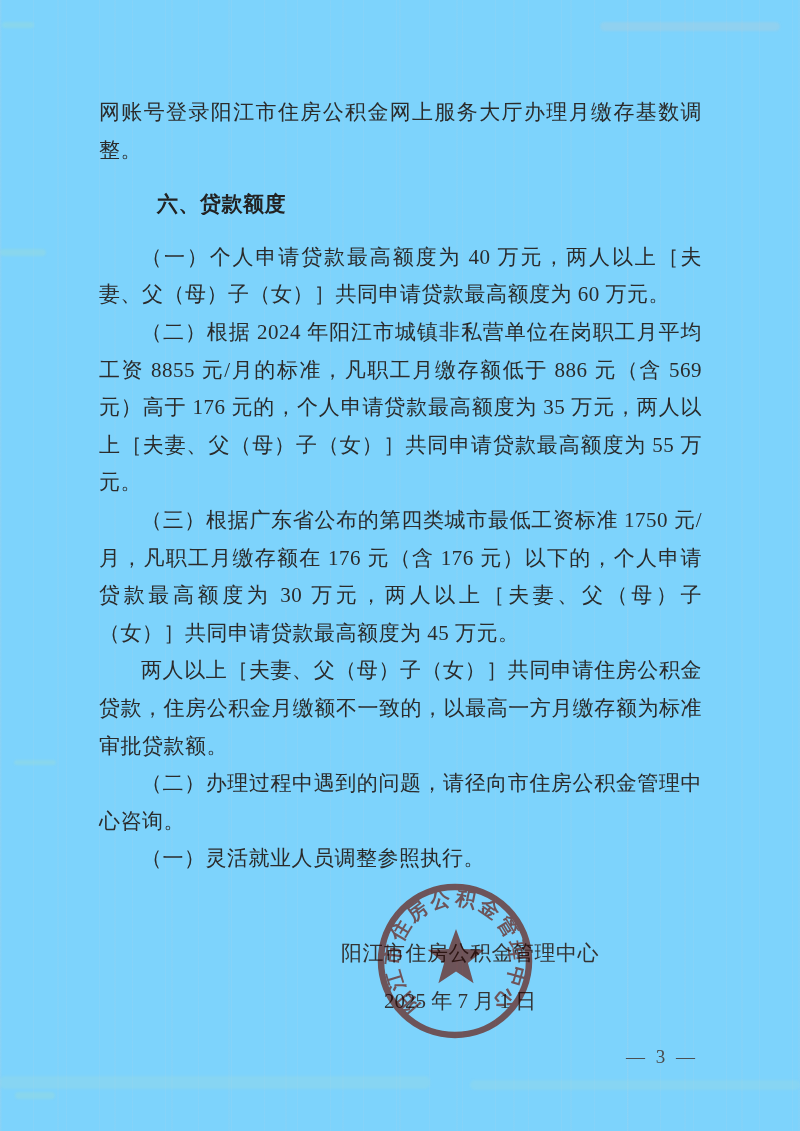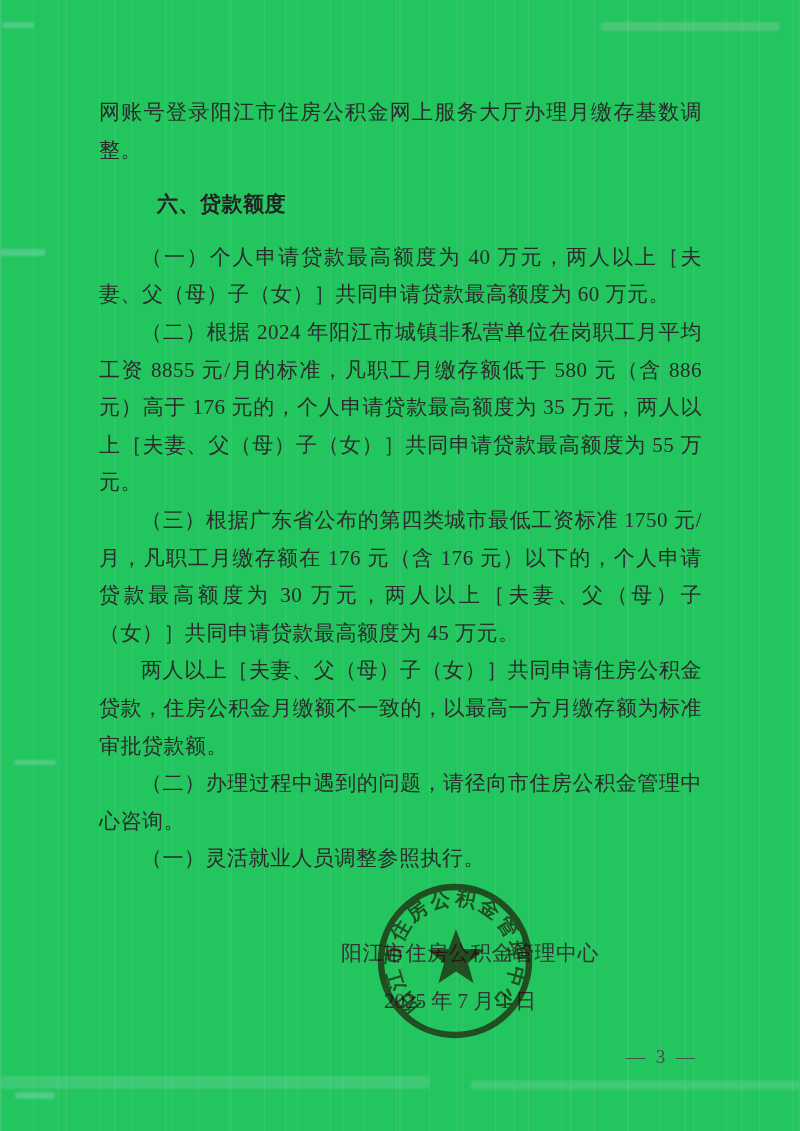--- a/index.html
+++ b/index.html
@@ -1,19 +1,19 @@
 <!DOCTYPE html>
 <html lang="zh"><head>
 <meta charset="utf-8">
 <style>
   html,body{margin:0;padding:0;background:#fff;}
   .page{
     position:relative;
     width:800px;height:1131px;
-    background:#22c55e;
+    background:#7dd3fc;
     overflow:hidden;
     font-family:"Liberation Serif","DejaVu Serif",serif;
     color:#2b2b2b;
   }
   
   .scan-texture{
     position:absolute;inset:0;pointer-events:none;
     background:
       repeating-linear-gradient(90deg, rgba(190,210,228,0.12) 0 1px, transparent 1px 33px),
       repeating-linear-gradient(90deg, rgba(185,205,220,0.09) 0 2px, transparent 2px 57px);
@@ -72,21 +72,21 @@
   <div class="smudge cyan" style="left:14px;top:760px;width:42px;height:5px;"></div>
   <div class="smudge gray" style="left:600px;top:22px;width:180px;height:9px;"></div>
   <div class="smudge band" style="left:0px;top:1076px;width:430px;height:13px;"></div>
   <div class="smudge band" style="left:470px;top:1080px;width:330px;height:10px;"></div>
   <div class="smudge cyan" style="left:15px;top:1092px;width:40px;height:7px;"></div>
 
   <div class="doc-body">
     <p class="para no-indent">网账号登录阳江市住房公积金网上服务大厅办理月缴存基数调整。</p>
     <p class="heading">六、贷款额度</p>
     <p class="para">（一）个人申请贷款最高额度为 40 万元，两人以上［夫妻、父（母）子（女）］共同申请贷款最高额度为 60 万元。</p>
-    <p class="para">（二）根据 2024 年阳江市城镇非私营单位在岗职工月平均工资 8855 元/月的标准，凡职工月缴存额低于 580 元（含 886 元）高于 176 元的，个人申请贷款最高额度为 35 万元，两人以上［夫妻、父（母）子（女）］共同申请贷款最高额度为 55 万元。</p>
+    <p class="para">（二）根据 2024 年阳江市城镇非私营单位在岗职工月平均工资 8855 元/月的标准，凡职工月缴存额低于 886 元（含 569 元）高于 176 元的，个人申请贷款最高额度为 35 万元，两人以上［夫妻、父（母）子（女）］共同申请贷款最高额度为 55 万元。</p>
     <p class="para">（三）根据广东省公布的第四类城市最低工资标准 1750 元/月，凡职工月缴存额在 176 元（含 176 元）以下的，个人申请贷款最高额度为 30 万元，两人以上［夫妻、父（母）子（女）］共同申请贷款最高额度为 45 万元。</p>
     <p class="para">两人以上［夫妻、父（母）子（女）］共同申请住房公积金贷款，住房公积金月缴额不一致的，以最高一方月缴存额为标准审批贷款额。</p>
     <p class="para">（二）办理过程中遇到的问题，请径向市住房公积金管理中心咨询。</p>
     <p class="para">（一）灵活就业人员调整参照执行。</p>
   </div>
 
   <div class="signature-org">阳江市住房公积金管理中心</div>
   <div class="signature-date">2025 年 7 月 1 日</div>
 
   <svg class="seal" viewBox="0 0 158 158" aria-hidden="true">

